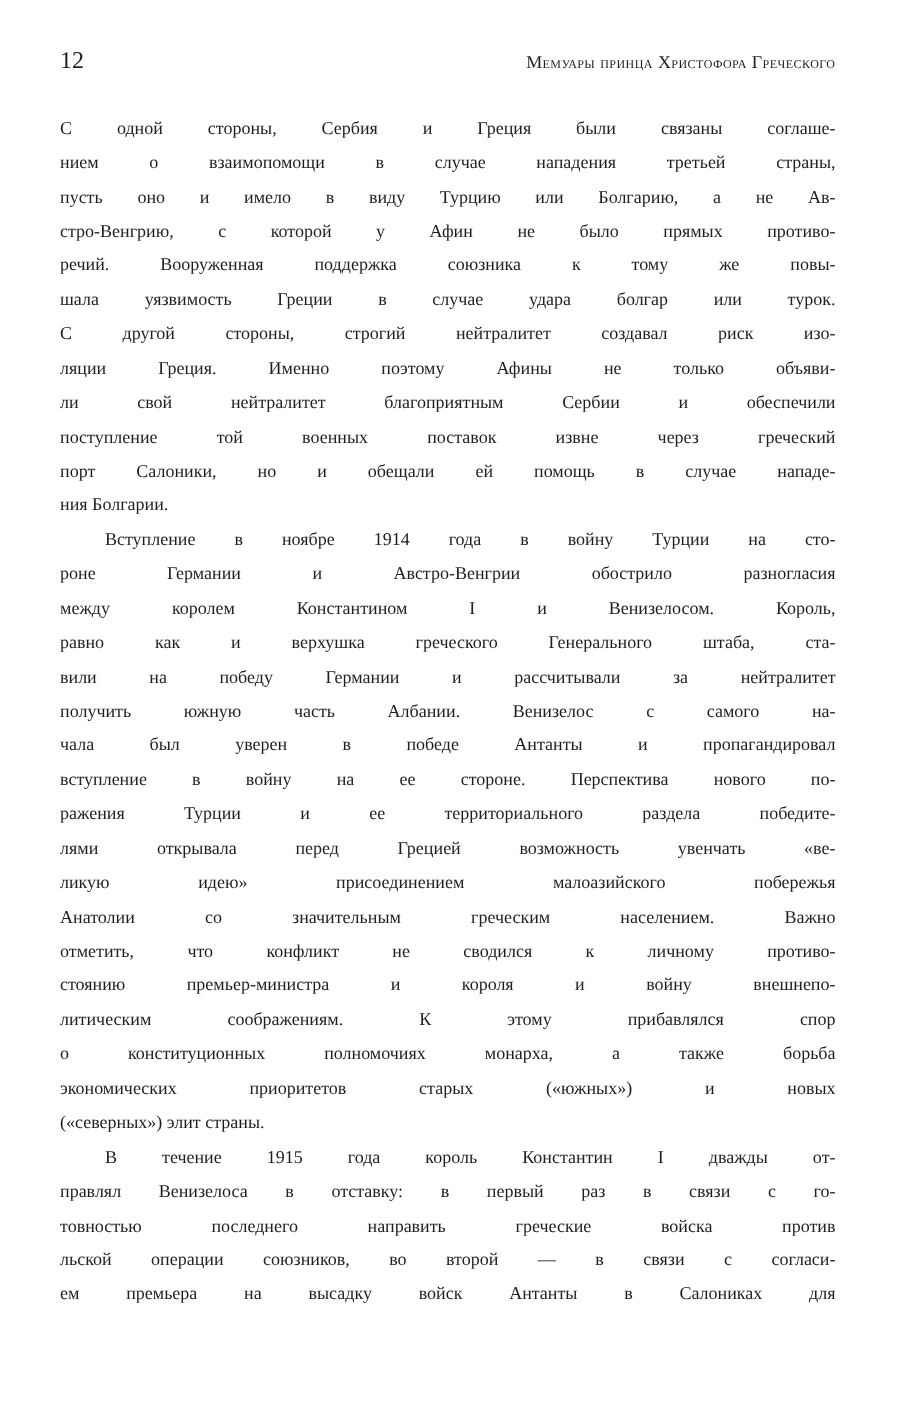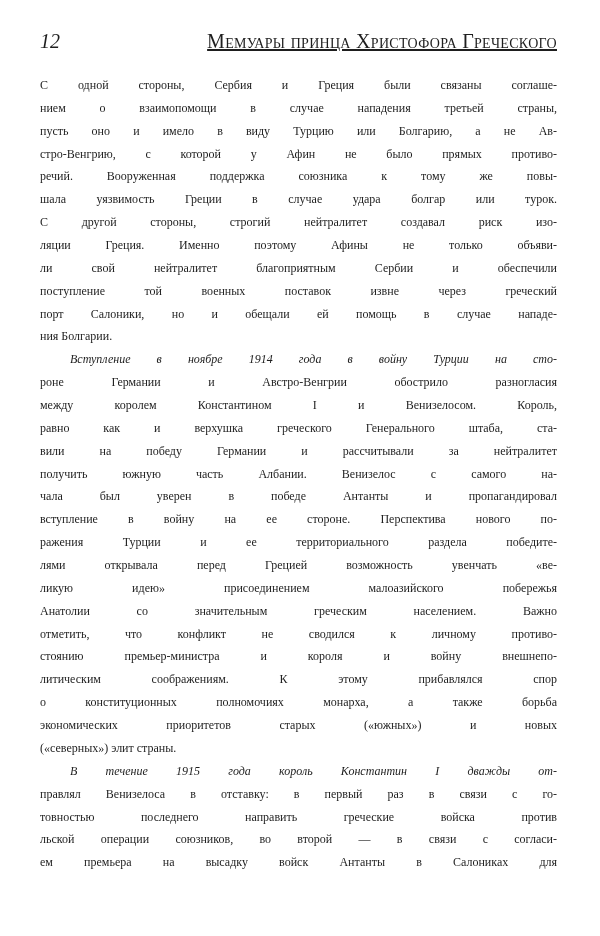--- a/index.html
+++ b/index.html
@@ -19,30 +19,28 @@
     position: absolute;
     left: 40px;
     right: 43px;
     top: 30px;
     height: 22px;
     display: flex;
     justify-content: space-between;
     align-items: baseline;
   }
   .page-number {
-    font-size: 20px;
+    font-size: 16px;
     line-height: 22px;
-    font-style: italic;
   }
   .running-title {
-    font-size: 20px;
+    font-size: 12px;
     line-height: 22px;
     font-variant: small-caps;
     letter-spacing: 0.3px;
-    text-decoration: underline;
   }
   .body-text {
     position: absolute;
     left: 40px;
     top: 74px;
     width: 517px;
   }
   .line {
     display: block;
     height: 22.86px;
@@ -50,21 +48,20 @@
     font-size: 12px;
     white-space: nowrap;
     text-align: justify;
     text-align-last: justify;
   }
   .line.last {
     text-align-last: left;
   }
   .line.indent {
     padding-left: 30px;
-    font-style: italic;
   }
 </style>
 </head>
 <body>
 
 <div class="running-head">
   <span class="page-number">12</span>
   <span class="running-title">Мемуары принца Христофора Греческого</span>
 </div>
 

